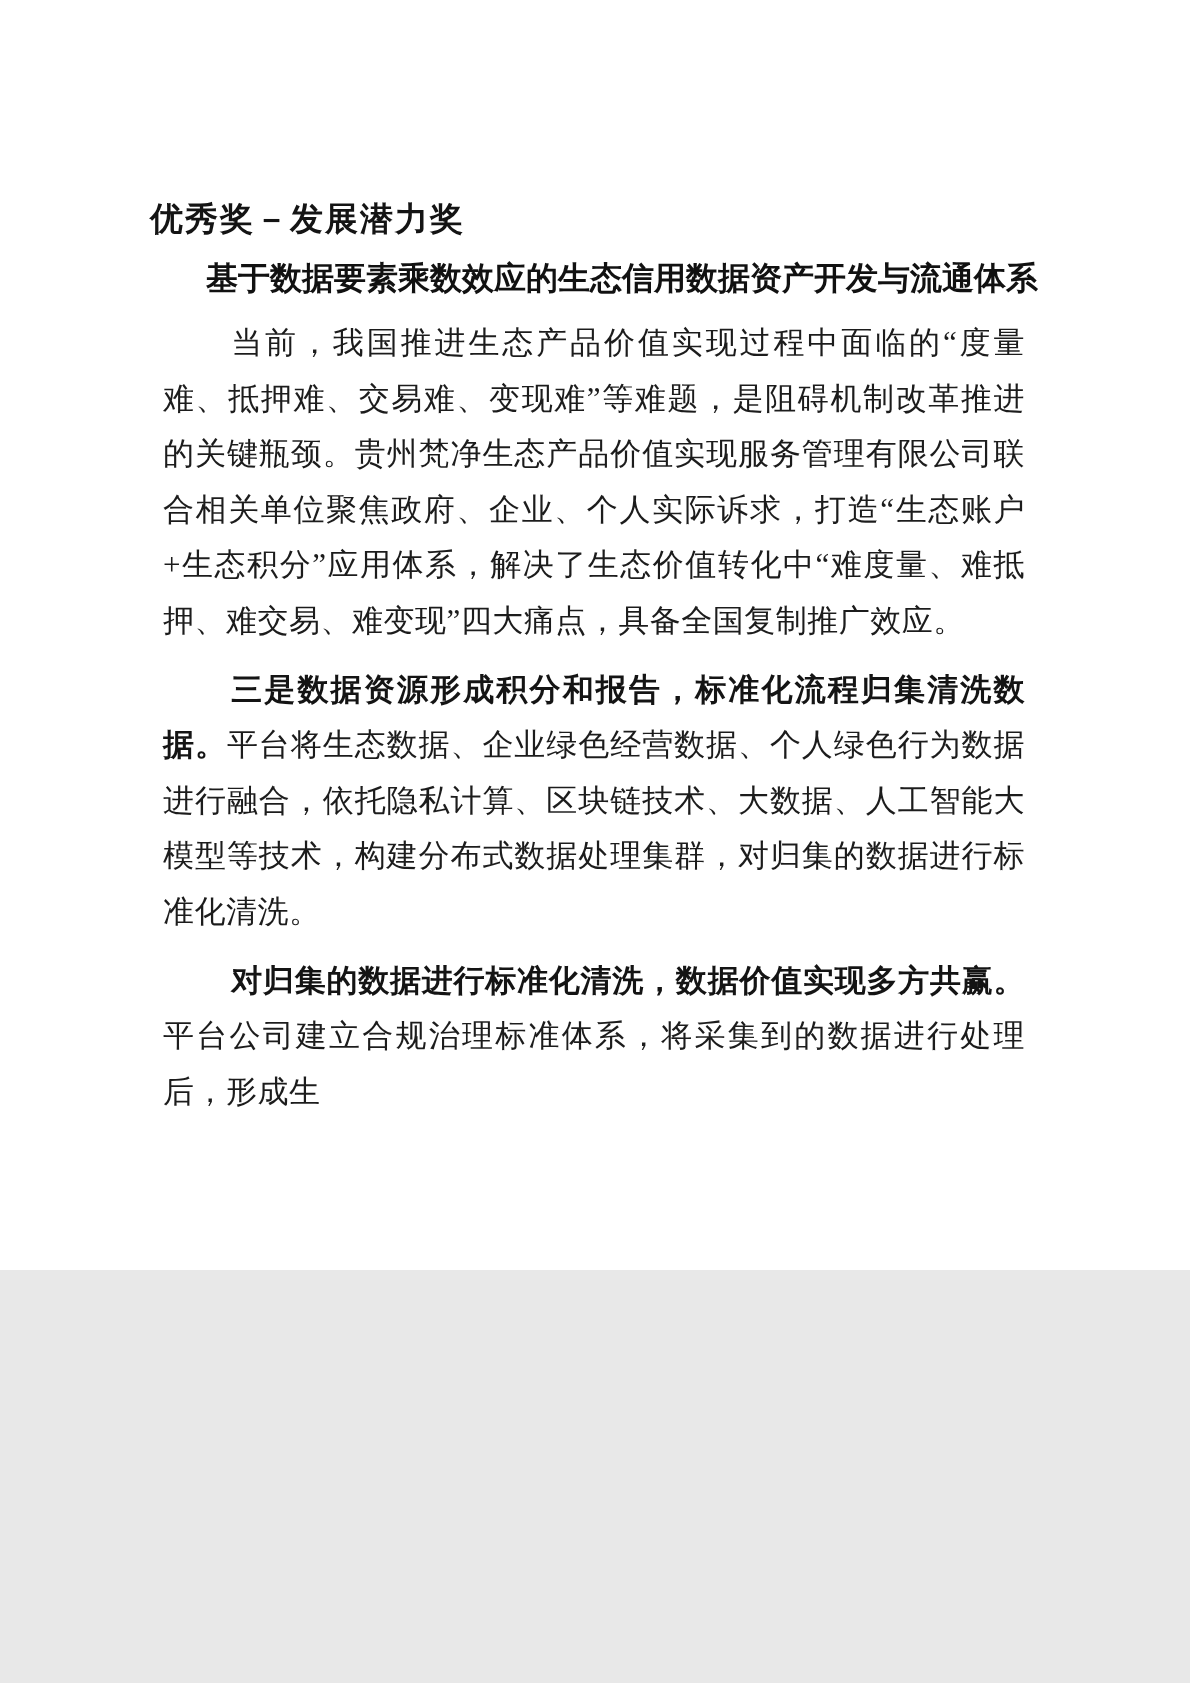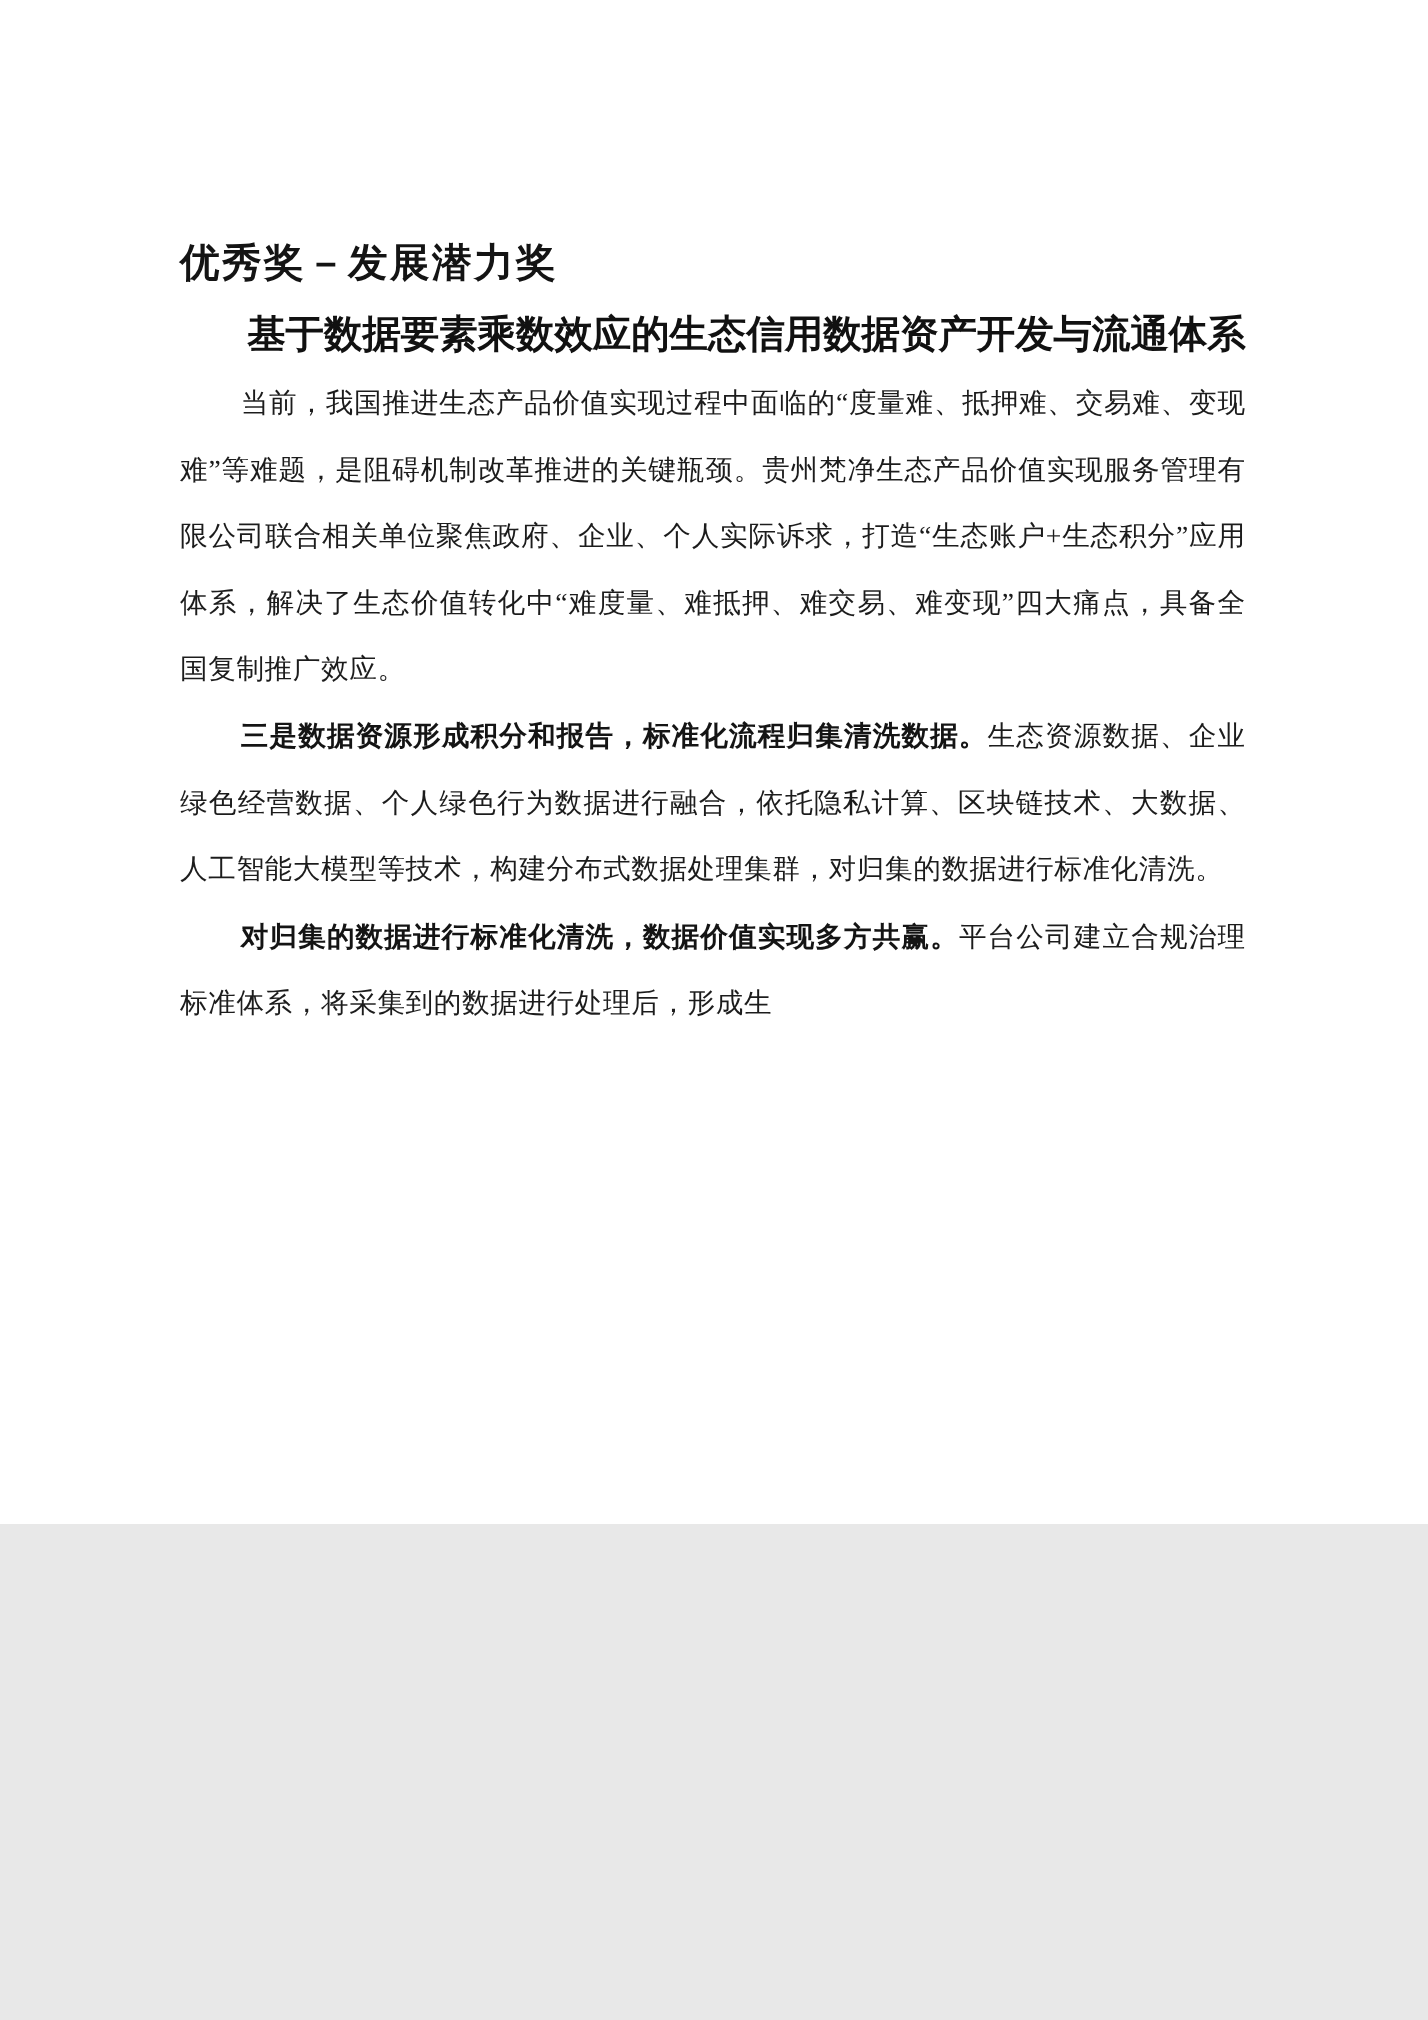--- a/index.html
+++ b/index.html
@@ -30,22 +30,22 @@
   .doc-title {
     font-size: 32px;
     font-weight: bold;
     text-align: right;
     line-height: 48px;
     margin: 12px 0 6px 0;
     letter-spacing: 0px;
     color: #111111;
   }
   .body-para {
-    margin: 0;
-    font-size: 23px;
+    margin: 13px;
+    font-size: 31px;
     line-height: 55.6px;
     text-align: justify;
     text-indent: 2.2em;
     letter-spacing: 0.5px;
     color: #1c1c1c;
   }
   .body-para .lead {
     font-weight: bold;
     color: #141414;
   }
@@ -76,21 +76,21 @@
 <div class="page">
   <div class="content">
 
     <div class="award-heading">优秀奖－发展潜力奖</div>
 
     <div class="doc-title">基于数据要素乘数效应的生态信用数据资产开发与流通体系</div>
 
     <p class="body-para"><span class="lead"></span><span>当前，我国推进生态产品价值实现过程中面临的“度量难、抵押难、交易难、变现难”等难题，是阻碍机制改革推进的关键瓶颈。贵州梵净生态产品价值实现服务管理有限公司联合相关单位聚焦政府、企业、个人实际诉求，打造“生态账户+生态积分”应用体系，解决了生态价值转化中“难度量、难抵押、难交易、难变现”四大痛点，具备全国复制推广效应。</span></p>
 
 
-    <p class="body-para"><span class="lead">三是数据资源形成积分和报告，标准化流程归集清洗数据。</span><span>生态资源数据、企业绿色经营数据、个人绿色行为数据进行融合，依托隐私计算、区块链技术、大数据、人工智能大模型等技术，构建分布式数据处理集群，对归集的数据进行标准化清洗。</span></p>
+    <p class="body-para"><span class="lead">三是数据资源形成积分和报告，标准化流程归集清洗数据。</span><span>平台将生态数据、企业绿色经营数据、个人绿色行为数据进行融合，依托隐私计算、区块链技术、大数据、人工智能大模型等技术，构建分布式数据处理集群，对归集的数据进行标准化清洗。</span></p>
 
     <p class="body-para"><span class="lead">对归集的数据进行标准化清洗，数据价值实现多方共赢。</span><span>平台公司建立合规治理标准体系，将采集到的数据进行处理后，形成生</span></p>
 
   </div>
 
   <div class="page-number">25</div>
 
   <div class="watermark">tanguanli.org.cn</div>
 </div>
 

